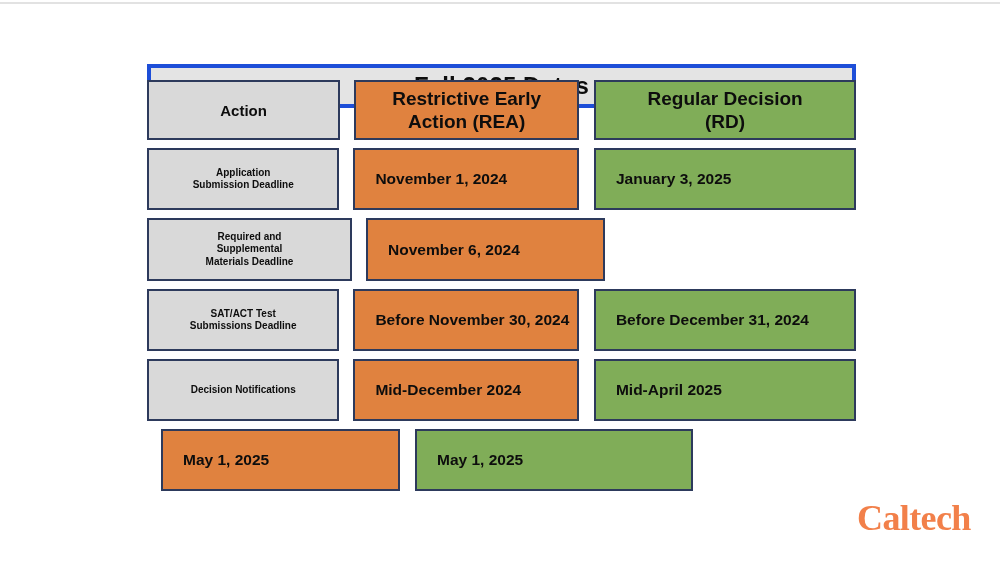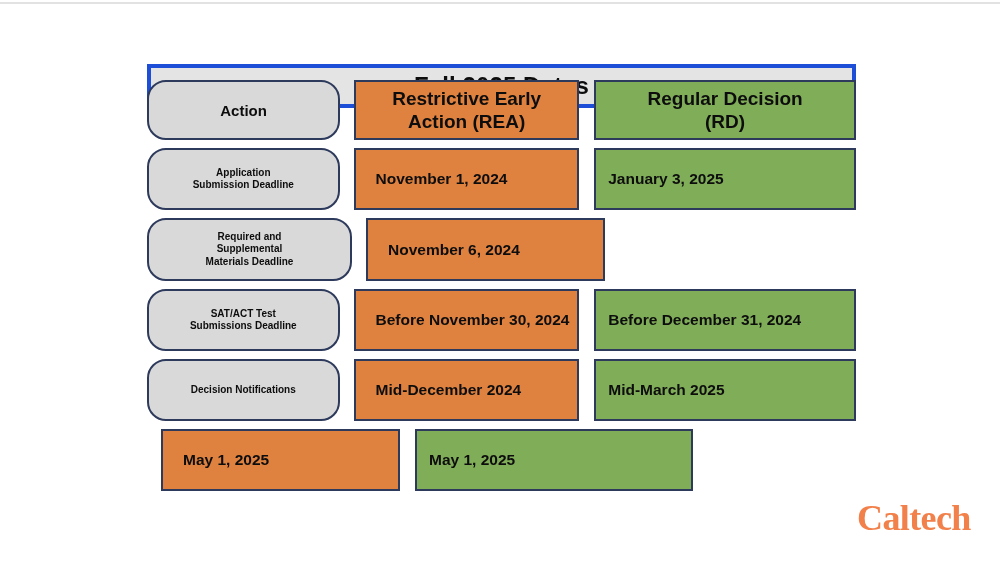--- a/index.html
+++ b/index.html
@@ -72,27 +72,27 @@
   .cell {
     box-sizing: border-box;
     border: 2px solid #2d3a5c;
     display: flex;
     align-items: center;
     color: #0d0d0d;
     font-weight: bold;
   }
 
   
-  .col-action  { width: 205px; border-radius: 19px; }
+  .col-action  { width: 205px; }
   .col-rea     { width: 239px; margin-left: 14px; }
   .col-rd      { width: 278px; margin-left: 15px; }
 
   .cell.grey   { background: #d9d9d9; justify-content: center; text-align: center; }
   .cell.orange { background: #e0823f; justify-content: flex-start; padding-left: 20px; }
-  .cell.green  { background: #80ad58; justify-content: flex-start; padding-left: 12px; }
+  .cell.green  { background: #80ad58; justify-content: flex-start; padding-left: 20px; }
 
   
   .row-head .cell { height: 60px; }
   .row-head .grey   { font-size: 15px; }
   .row-head .orange,
   .row-head .green  { font-size: 19px; justify-content: center; text-align: center; padding-left: 0; line-height: 1.22; }
 
   
   .row-body .cell { height: 62px; }
   .row-body .grey  { font-size: 10px; line-height: 1.22; }
@@ -189,21 +189,21 @@
     </div>
 
     <div class="row row-body">
       <div class="cell grey col-action">
         <span>Decision Notifications</span>
       </div>
       <div class="cell orange col-rea">
         <span>Mid-December 2024</span>
       </div>
       <div class="cell green col-rd">
-        <span>Mid-March 2025</span>
+        <span>Mid-April 2025</span>
       </div>
     </div>
 
     <div class="row row-body">
       <div class="cell orange col-rea">
         <span>May 1, 2025</span>
       </div>
       <div class="cell green col-rd">
         <span>May 1, 2025</span>
       </div>

